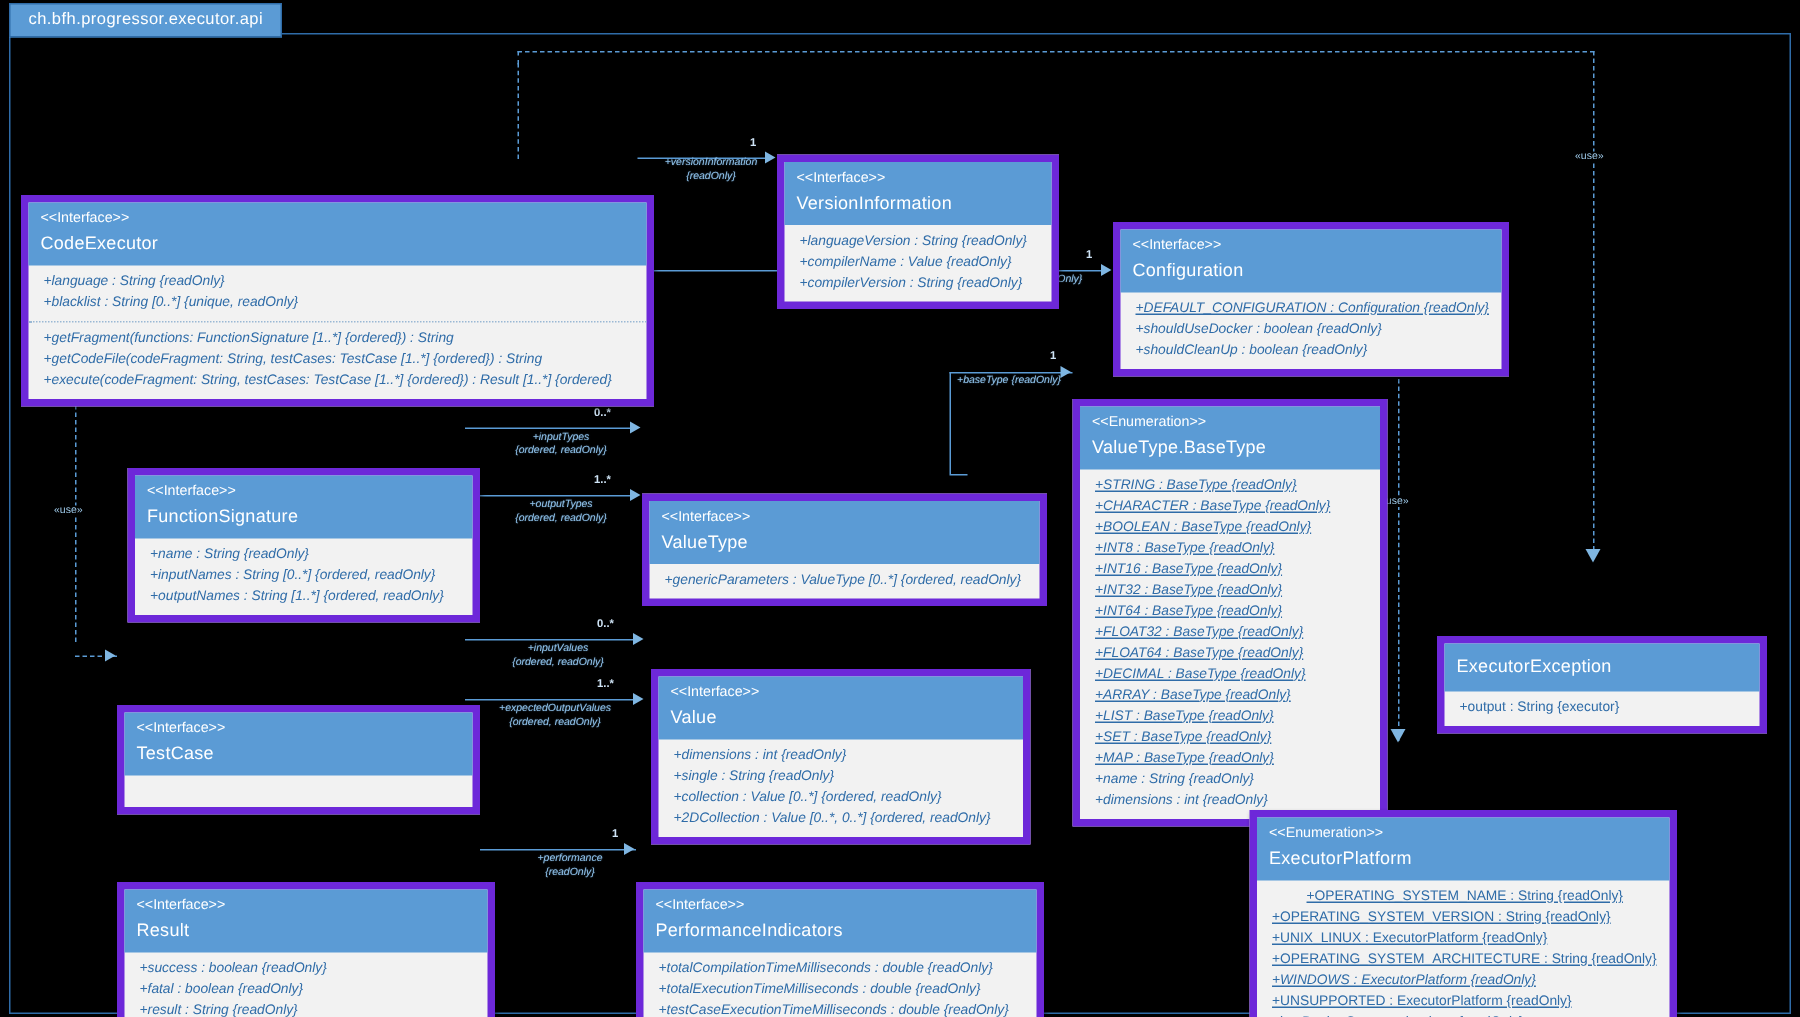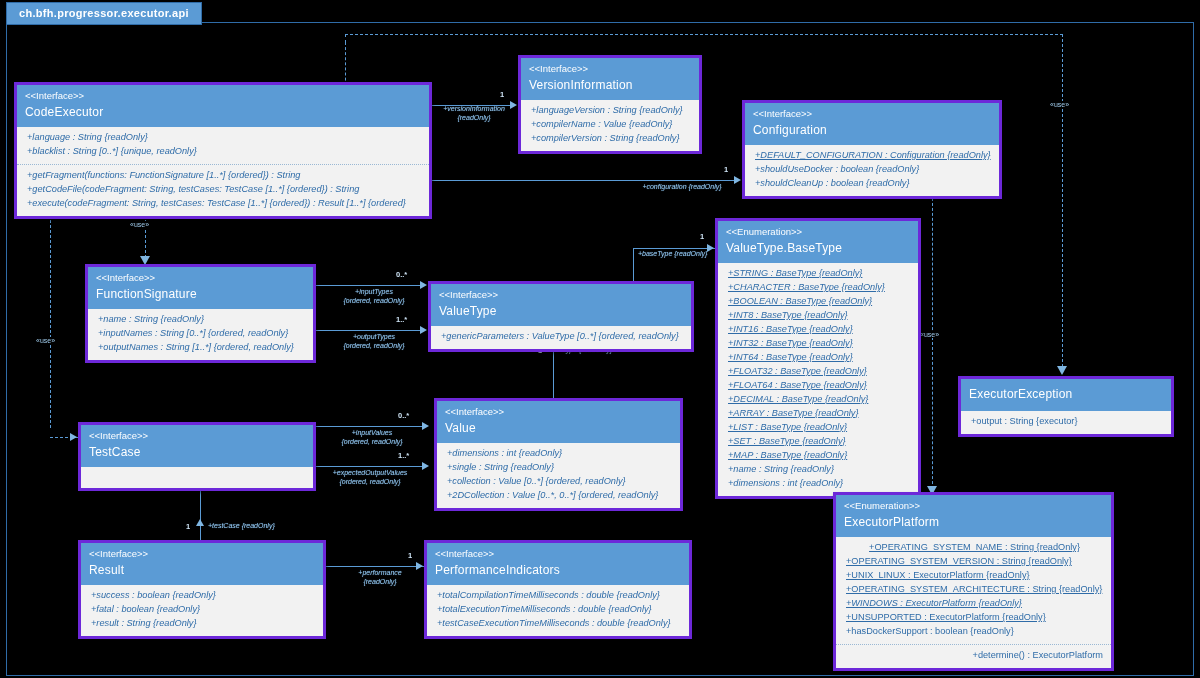--- a/index.html
+++ b/index.html
@@ -15,37 +15,37 @@
   
   .pkg-tab{
     position:absolute;left:6px;top:2px;
     padding:4px 12px 5px 12px;
     background:#5b9bd5;
     border:1px solid #2f6ca8;
     color:#ffffff;
     font-size:11px;
     letter-spacing:.3px;
     z-index:6;
-    font-weight:bold;
   }
   .pkg-body{
     position:absolute;left:6px;top:22px;
     width:1186px;height:652px;
     border:1px solid #2f6ca8;
     background:#000000;
     z-index:1;
   }
 
   
   .cls{
     position:absolute;
     background:#f2f2f2;
-    border:3px solid #6d28d9;
+    border:5px solid #6d28d9;
     box-shadow:1px 2px 3px rgba(0,0,0,.45);
     z-index:4;
+    margin-top:48px;
   }
   .cls .hdr{
     background:#5b9bd5;
     color:#ffffff;
     padding:5px 8px 7px 8px;
     line-height:1.25;
   }
   .cls .stereo{font-size:9.5px;display:block;}
   .cls .nm{font-size:12px;display:block;margin-top:3px;letter-spacing:.2px;}
   .cls .sect{

